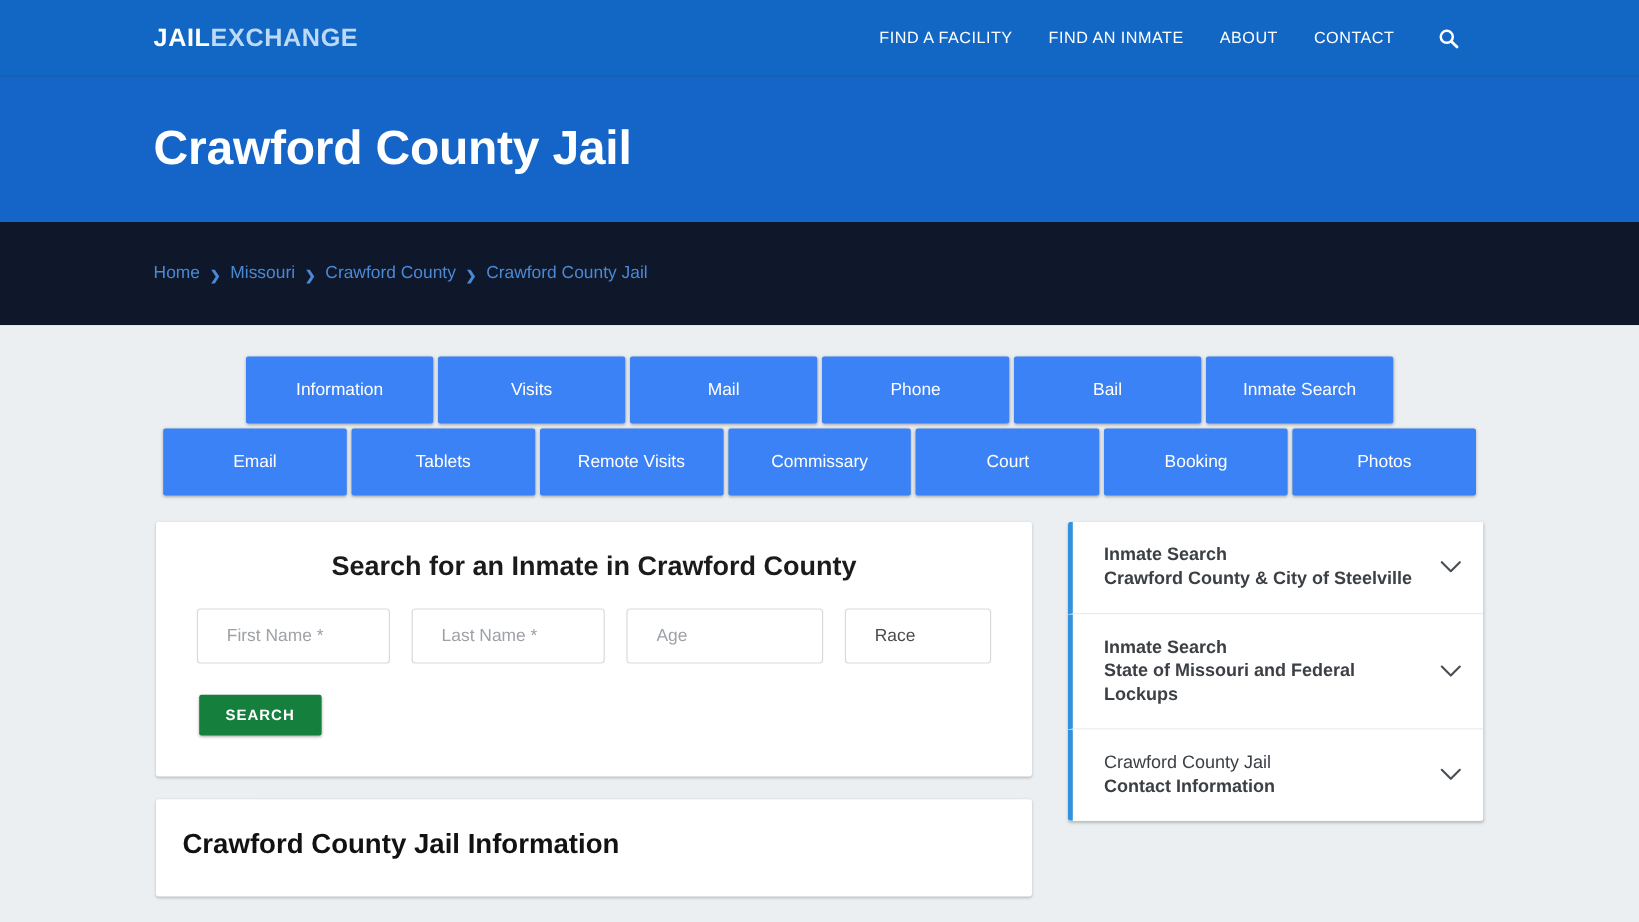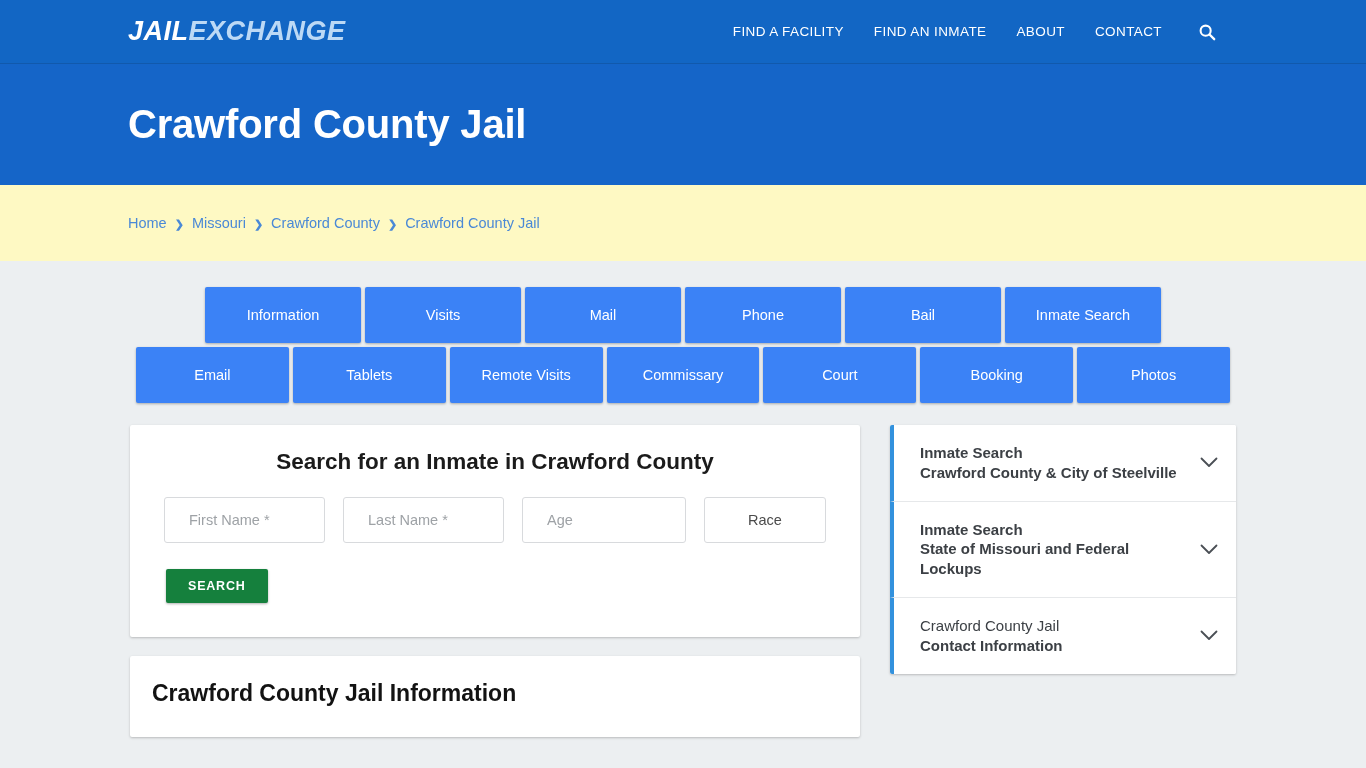--- a/index.html
+++ b/index.html
@@ -15,26 +15,25 @@
   
   .topbar {
     height: 64px;
     background: #1266c4;
     display: flex;
     align-items: center;
     padding: 0 150px 0 128px;
     border-bottom: 1px solid #1159ac;
   }
   .logo {
-    font-size: 27px;
+    font-size: 21px;
     font-weight: bold;
     letter-spacing: 0.5px;
     white-space: nowrap;
     cursor: pointer;
-    font-style: italic;
   }
   .logo .a { color: #ffffff; }
   .logo .b { color: #bcd9f5; }
   .nav {
     margin-left: auto;
     display: flex;
     align-items: center;
     gap: 30px;
   }
   .nav a {
@@ -65,22 +64,22 @@
   }
   .hero h1 {
     color: #ffffff;
     font-size: 40px;
     font-weight: bold;
     letter-spacing: -0.2px;
   }
 
   
   .crumbbar {
-    height: 76px;
-    background: #fef9c3;
+    height: 86px;
+    background: #0f172a;
     display: flex;
     align-items: center;
     padding-left: 128px;
   }
   .crumbs {
     display: flex;
     align-items: center;
     font-size: 14.5px;
   }
   .crumbs a {
@@ -174,21 +173,20 @@
     -webkit-appearance: none;
     appearance: none;
     background-image:
       linear-gradient(45deg, transparent 50%, #555 50%),
       linear-gradient(135deg, #555 50%, transparent 50%);
     background-position:
       calc(100% - 18px) 15px,
       calc(100% - 13px) 15px;
     background-size: 5px 5px, 5px 5px;
     background-repeat: no-repeat;
-    text-align: center;
   }
   .do-search {
     margin: 26px 0 0 18px;
     background: #15803d;
     color: #ffffff;
     border: 0;
     height: 34px;
     padding: 0 22px;
     font-size: 12.5px;
     font-weight: bold;

